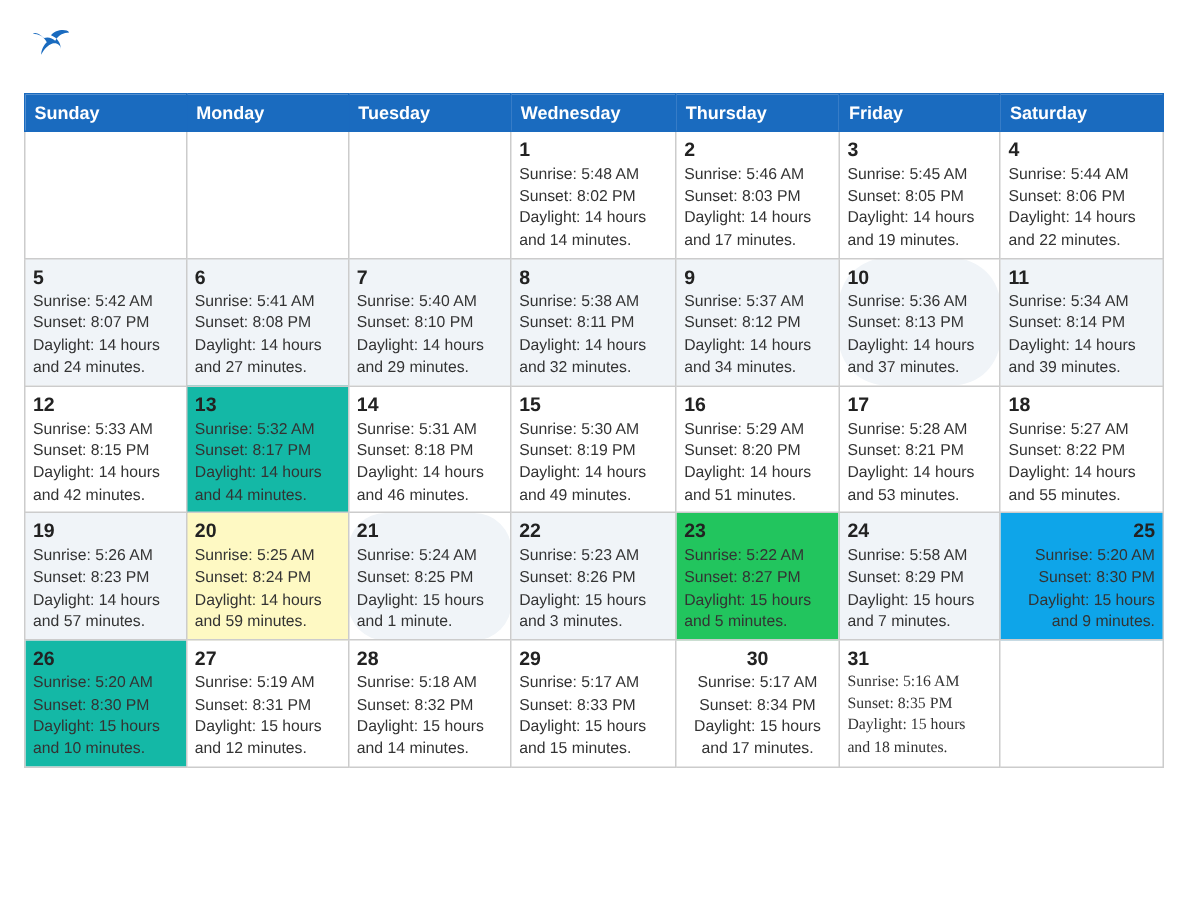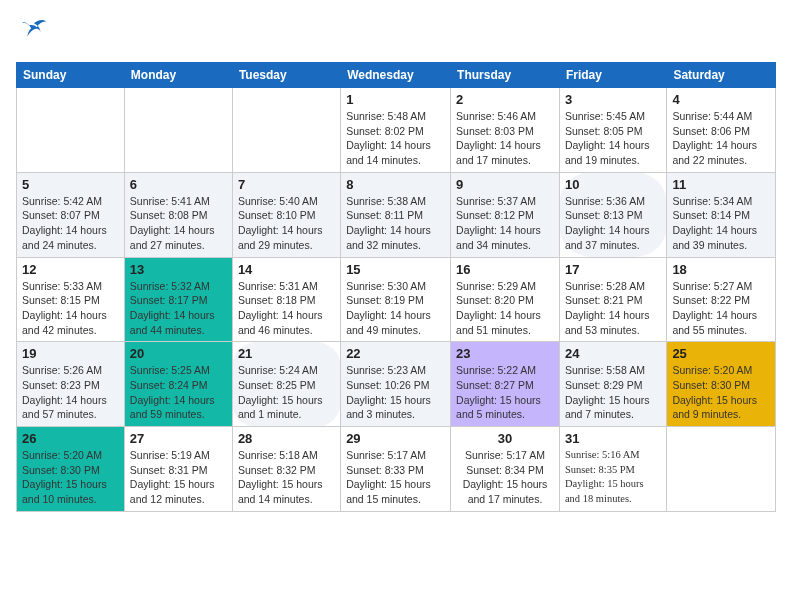--- a/index.html
+++ b/index.html
@@ -245,56 +245,56 @@
         </td>
       </tr>
       <tr class="row-even">
         <td style="background: rgb(240, 244, 248);">
           <div class="day-number">19</div>
           <div class="day-info" style="white-space: pre-line;">Sunrise: 5:26 AM
 Sunset: 8:23 PM
 Daylight: 14 hours
 and 57 minutes.</div>
         </td>
-        <td style="background: #14b8a6; margin-top: 28px;">
+        <td style="background: #fef9c3; margin-top: 28px;">
           <div class="day-number">20</div>
           <div class="day-info" style="white-space: pre-line;">Sunrise: 5:25 AM
 Sunset: 8:24 PM
 Daylight: 14 hours
 and 59 minutes.</div>
         </td>
         <td style="background: rgb(240, 244, 248); border-radius: 25px;">
           <div class="day-number">21</div>
           <div class="day-info" style="white-space: pre-line;">Sunrise: 5:24 AM
 Sunset: 8:25 PM
 Daylight: 15 hours
 and 1 minute.</div>
         </td>
         <td style="background: rgb(240, 244, 248);">
           <div class="day-number">22</div>
           <div class="day-info" style="white-space: pre-line;">Sunrise: 5:23 AM
-Sunset: 10:26 PM
+Sunset: 8:26 PM
 Daylight: 15 hours
 and 3 minutes.</div>
         </td>
-        <td style="background: #c4b5fd;">
+        <td style="background: #22c55e;">
           <div class="day-number">23</div>
           <div class="day-info" style="white-space: pre-line;">Sunrise: 5:22 AM
 Sunset: 8:27 PM
 Daylight: 15 hours
 and 5 minutes.</div>
         </td>
         <td style="background: rgb(240, 244, 248);">
           <div class="day-number">24</div>
           <div class="day-info" style="white-space: pre-line;">Sunrise: 5:58 AM
 Sunset: 8:29 PM
 Daylight: 15 hours
 and 7 minutes.</div>
         </td>
-        <td style="background: #eab308;">
+        <td style="background: #0ea5e9; text-align: right;">
           <div class="day-number">25</div>
           <div class="day-info" style="white-space: pre-line;">Sunrise: 5:20 AM
 Sunset: 8:30 PM
 Daylight: 15 hours
 and 9 minutes.</div>
         </td>
       </tr>
       <tr class="row-odd">
         <td style="background: #14b8a6;">
           <div class="day-number">26</div>

